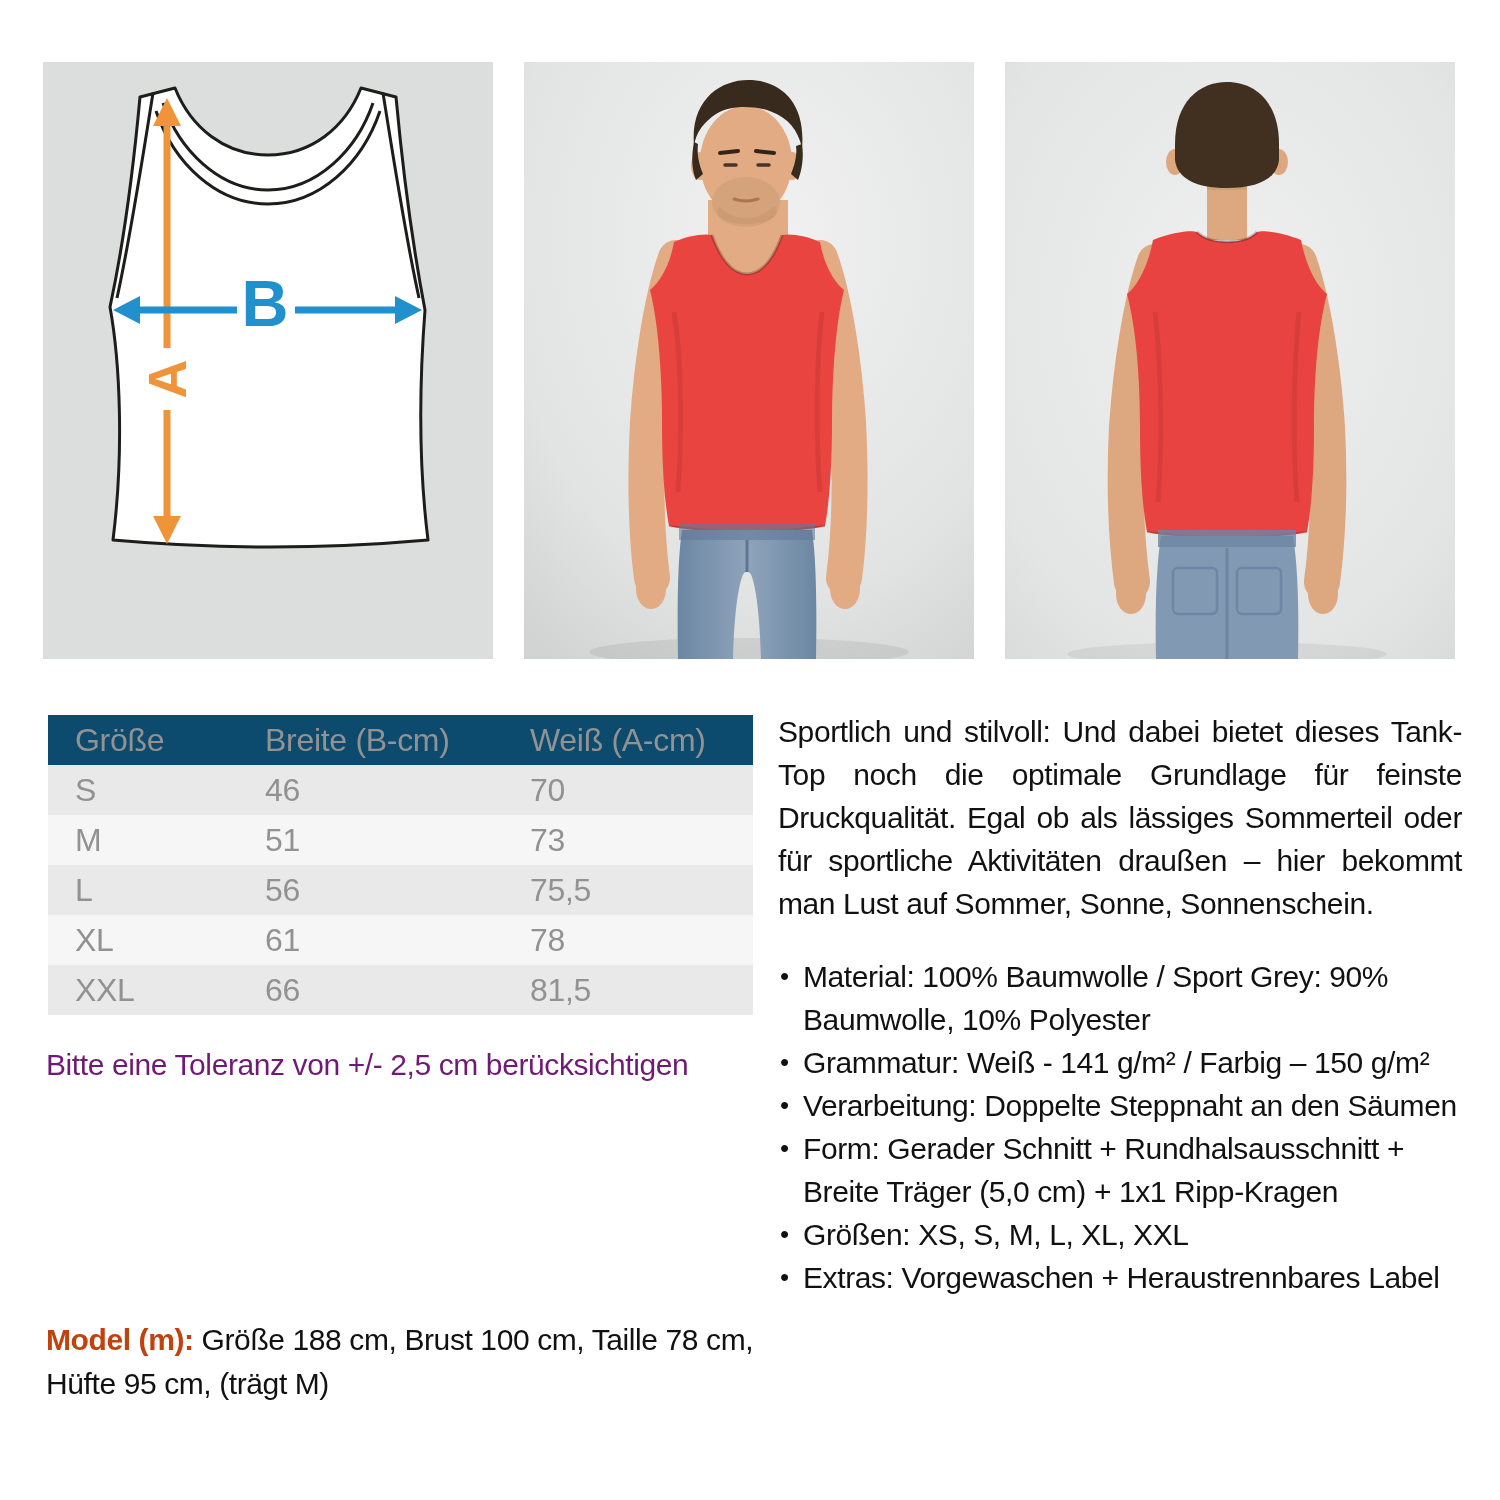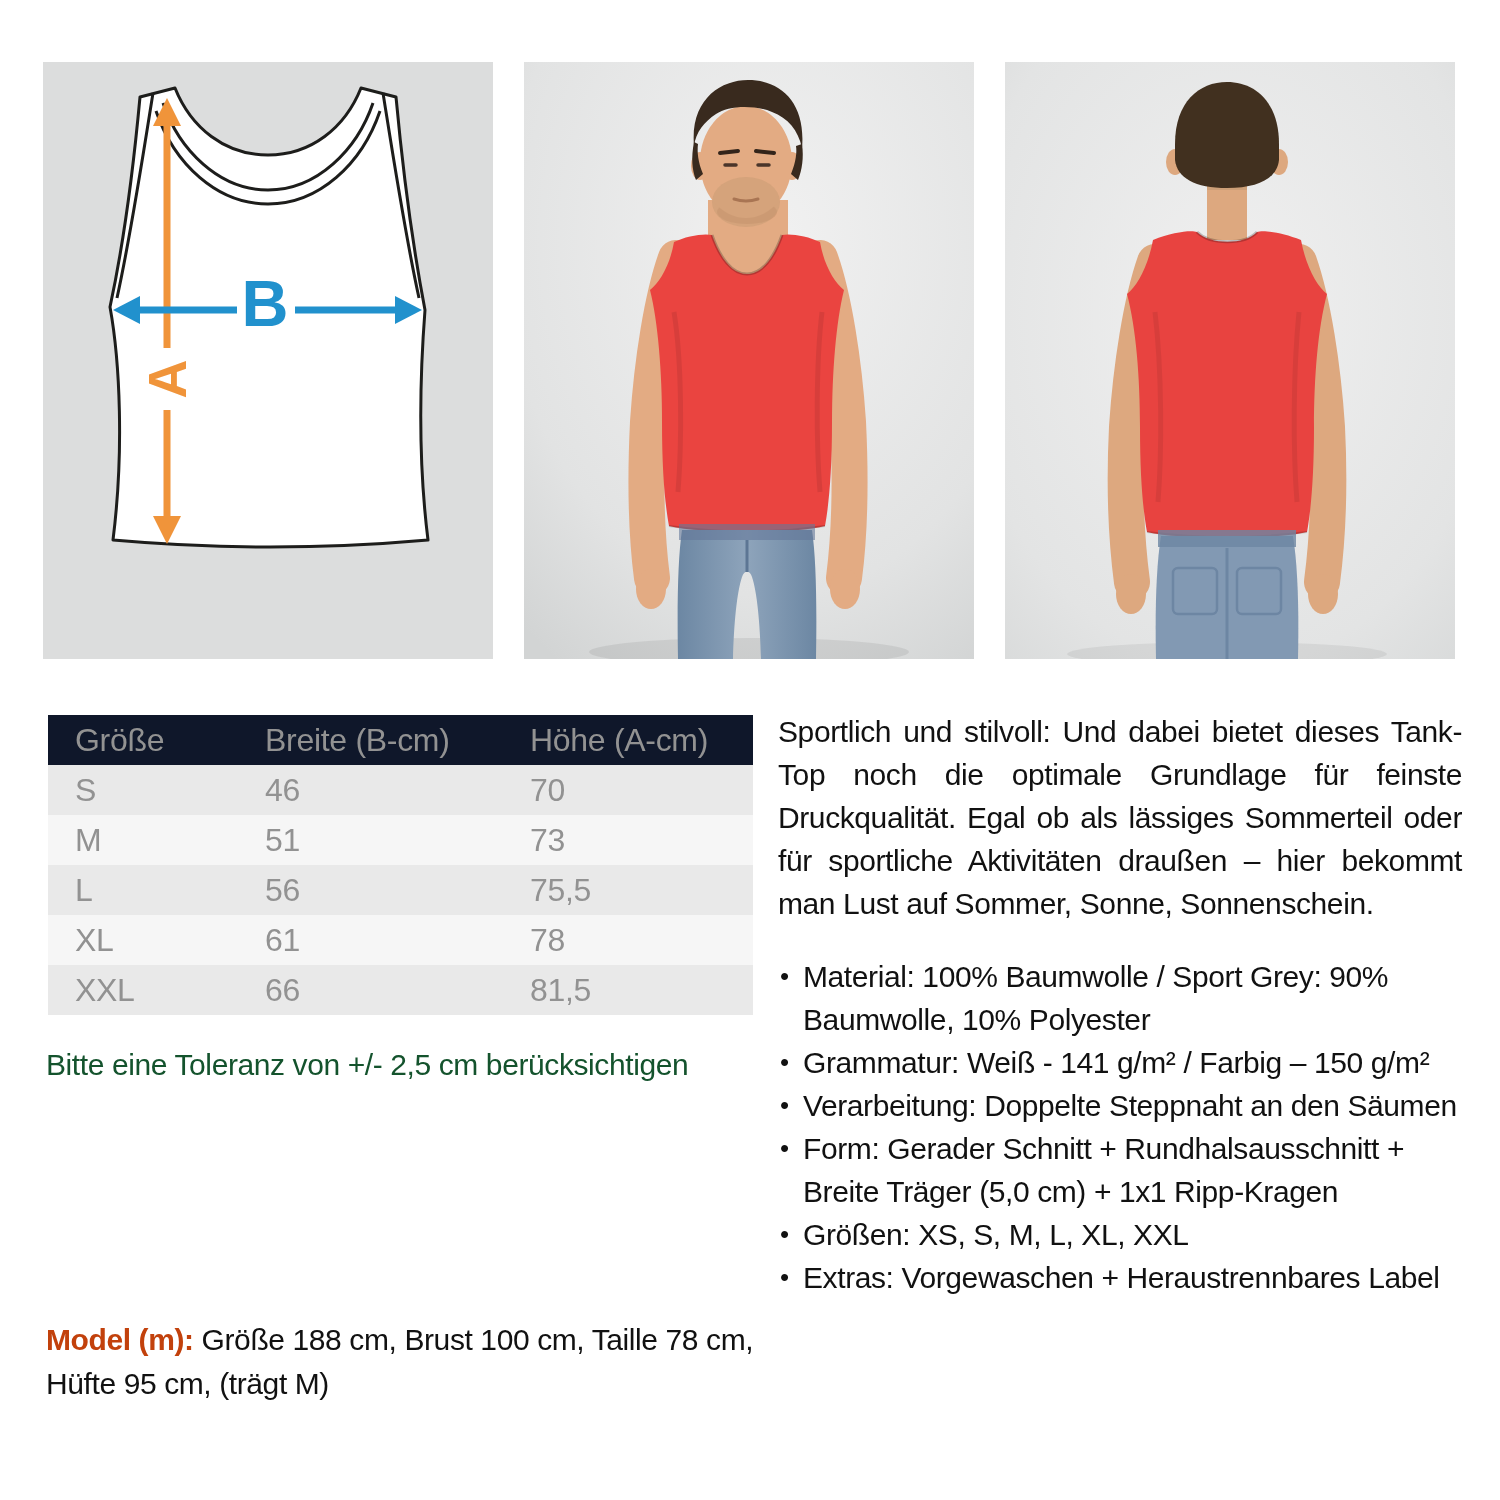--- a/index.html
+++ b/index.html
@@ -18,27 +18,27 @@
   
   table.size-table {
     position:absolute; left:48px; top:715px; width:705px;
     border-collapse:collapse; table-layout:fixed;
     font-size:32px; color:#929292; letter-spacing:-0.3px;
   }
   table.size-table th, table.size-table td {
     height:50px; padding:0 0 0 27px; text-align:left;
     font-weight:normal; vertical-align:middle; white-space:nowrap;
   }
-  table.size-table thead tr       { background:#0f172a; }
+  table.size-table thead tr       { background:#0c4a6e; }
   table.size-table tbody tr.odd   { background:#e9e9e9; }
   table.size-table tbody tr.even  { background:#f6f6f6; }
 
   .tolerance-note {
     position:absolute; left:46px; top:1048px; width:720px;
-    font-size:30px; letter-spacing:-0.4px; color:#14532d;
+    font-size:30px; letter-spacing:-0.4px; color:#701a75;
   }
   .model-info {
     position:absolute; left:46px; top:1318px; width:715px;
     font-size:30px; line-height:44px; letter-spacing:-0.4px; color:#111;
   }
   .model-info .model-label { font-weight:bold; color:#c2410c; }
 
   
   .description {
     position:absolute; left:778px; top:710px; width:684px;
@@ -218,21 +218,21 @@
   <table class="size-table">
     <colgroup>
         <col style="width:190px">
         <col style="width:265px">
         <col style="width:250px">
       </colgroup>
     <thead>
       <tr>
         <th>Größe</th>
         <th>Breite (B-cm)</th>
-        <th>Höhe (A-cm)</th>
+        <th>Weiß (A-cm)</th>
       </tr>
     </thead>
     <tbody>
       <tr class="odd">
         <td>S</td>
         <td>46</td>
         <td>70</td>
       </tr>
       <tr class="even">
         <td>M</td>

